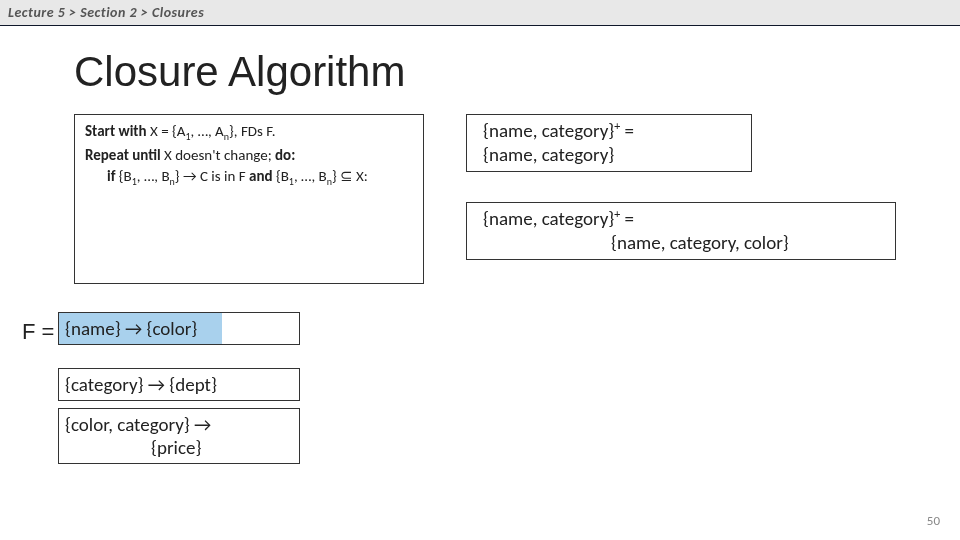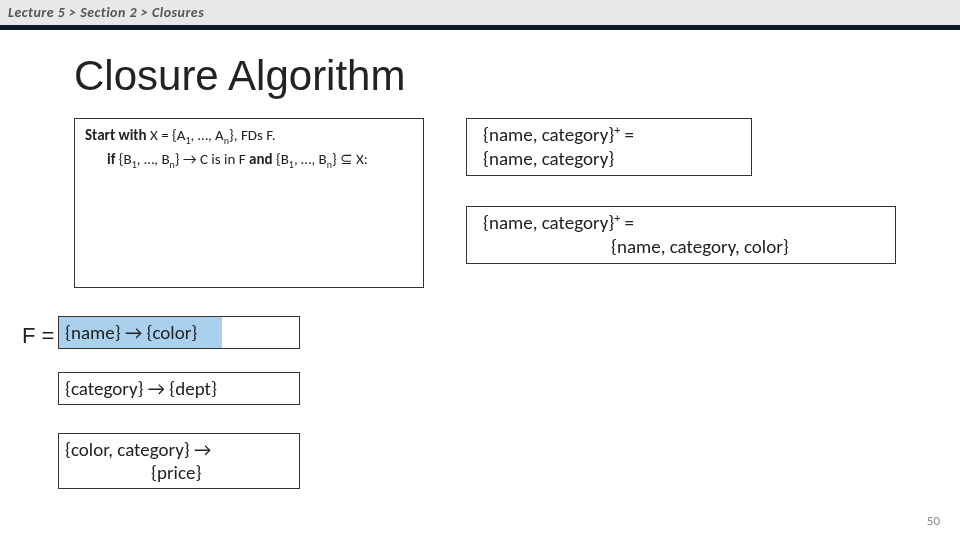--- a/index.html
+++ b/index.html
@@ -7,21 +7,21 @@
     padding: 0;
     width: 960px;
     height: 540px;
     font-family: "Segoe UI", "Calibri", Arial, sans-serif;
     background: #ffffff;
     overflow: hidden;
     position: relative;
   }
   .breadcrumb {
     background: #e8e8e8;
-    border-bottom: 5px solid #0f172a;
+    border-bottom: 1px solid #0f172a;
     font-style: italic;
     font-weight: 600;
     font-size: 14px;
     color: #555555;
     padding: 4px 8px;
     letter-spacing: 0.5px;
   }
   .title {
     font-size: 42px;
     font-weight: 300;
@@ -94,21 +94,21 @@
     padding: 4px 6px;
     left: 58px;
     width: 242px;
   }
   .fd-1 {
     top: 198px;
     background: linear-gradient(90deg, #a9d1ed 0%, #a9d1ed 68%, #ffffff 68%, #ffffff 100%);
   }
   .fd-2 { top: 254px; }
   .fd-3 {
-    top: 315px;
+    top: 294px;
     height: 56px;
   }
   .fd-3 .price {
     display: block;
     margin-left: 86px;
   }
   .page-num {
     position: absolute;
     right: 20px;
     bottom: 12px;
@@ -121,20 +121,23 @@
 
 <div class="breadcrumb">Lecture 5  &gt;  Section 2  &gt;  Closures</div>
 
 <div class="title">Closure Algorithm</div>
 
 <div class="content">
 
   <div class="algo-box">
     <div>
       <span class="b">Start with</span><span> X = {A</span><sub>1</sub><span>, …, A</span><sub>n</sub><span>}, FDs F.</span>
+    </div>
+    <div>
+      <span class="b">Repeat until</span><span> X doesn't change; </span><span class="b">do:</span>
     </div>
     <div style="padding-left:22px;">
       <span class="b">if</span><span> {B</span><sub>1</sub><span>, …, B</span><sub>n</sub><span>} → C is in F </span><span class="b">and</span><span> {B</span><sub>1</sub><span>, …, B</span><sub>n</sub><span>} ⊆ X:</span>
     </div>
   </div>
 
   <div class="closure-box closure-1">
     <span>{name, category}</span><sup>+</sup><span> = </span><br>
     <span>{name, category}</span>
   </div>

